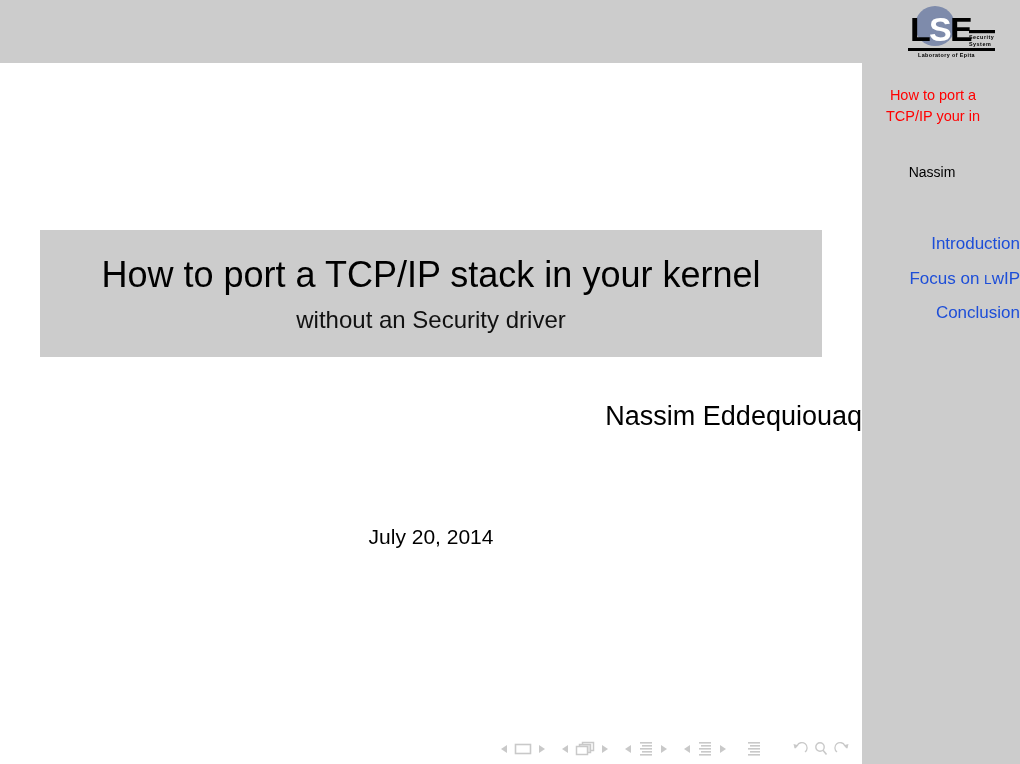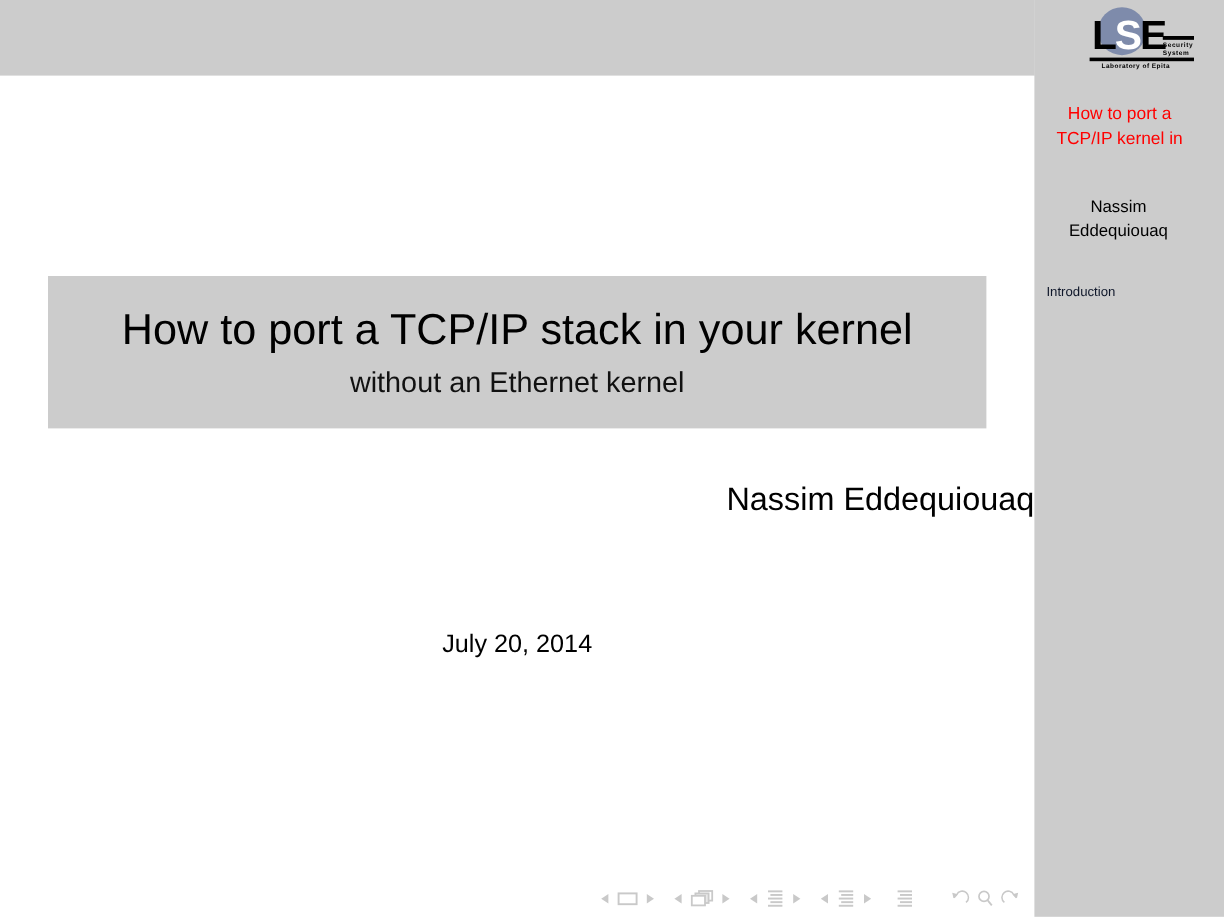--- a/index.html
+++ b/index.html
@@ -87,23 +87,24 @@
     position: absolute;
     left: 0;
     top: 234px;
     width: 158px;
   }
   .nav-item {
     display: block;
     padding: 0 0 0 10px;
     height: 34.5px;
     line-height: 20px;
-    font-size: 11px;
-    color: #0f172a;
+    font-size: 17px;
+    color: #1d4ed8;
     white-space: nowrap;
+    text-align: right;
   }
   .smallcap {
     font-size: 0.80em;
     vertical-align: 0.01em;
   }
 
   
   #titlebox {
     position: absolute;
     left: 40px;
@@ -197,38 +198,43 @@
 
           <rect x="23" y="44" width="87" height="3" fill="#000000"></rect>
 
           <text x="33" y="53" font-size="5.4" fill="#000000" font-family="'Liberation Sans', sans-serif" font-weight="bold" letter-spacing="0.4">Laboratory of Epita</text>
         </svg>
       </div>
     </div>
 
     <div id="sidebar-title">
       <div>How to port a</div>
-      <div>TCP/IP kernel in</div>
+      <div>TCP/IP your in</div>
     </div>
 
     <div id="sidebar-author">
       <div>Nassim</div>
-      <div>Eddequiouaq</div>
     </div>
 
     <div id="sidebar-nav">
       <div class="nav-item">
         <span>Introduction</span>
       </div>
+      <div class="nav-item">
+        <span>Focus on </span><span class="smallcap">L</span><span>wIP</span>
+      </div>
+      <div class="nav-item">
+        <span>Conclusion</span>
+      </div>
     </div>
   </div>
 
   <div id="titlebox">
     <div id="main-title">How to port a TCP/IP stack in your kernel</div>
-    <div id="main-subtitle">without an Ethernet kernel</div>
+    <div id="main-subtitle">without an Security driver</div>
   </div>
 
   <div id="main-author">Nassim Eddequiouaq</div>
   <div id="main-date">July 20, 2014</div>
 
   <div id="navsyms">
 
     <div class="nav-group">
       <span>
         <svg class="navsym-svg" width="8" height="10" viewBox="0 0 8 10">

